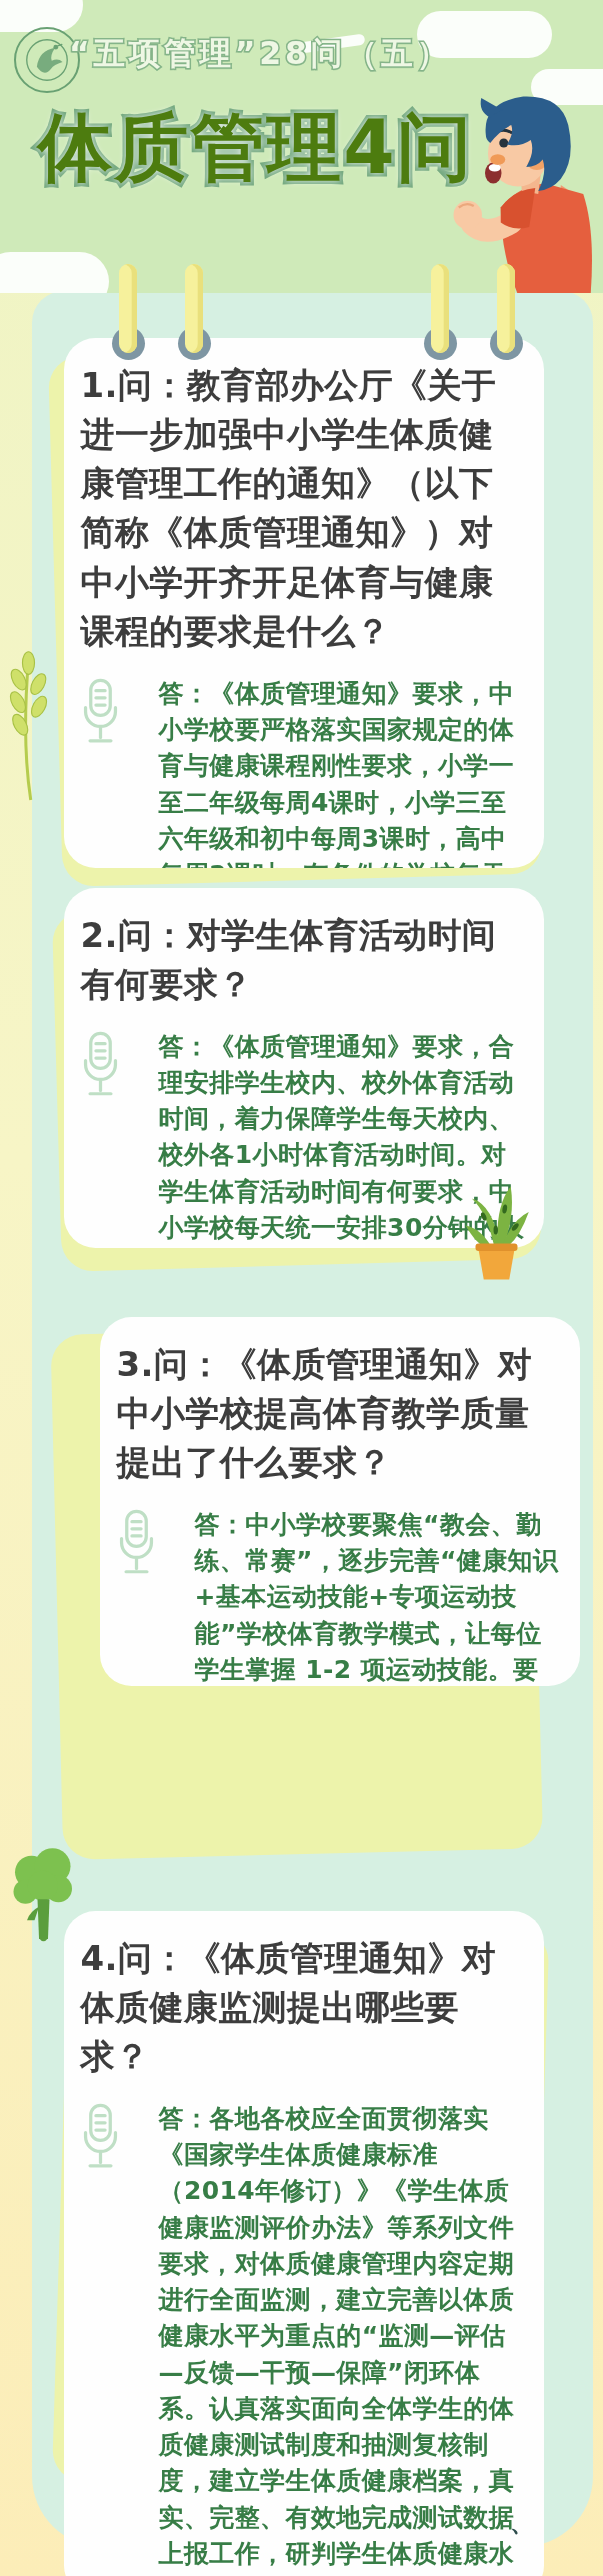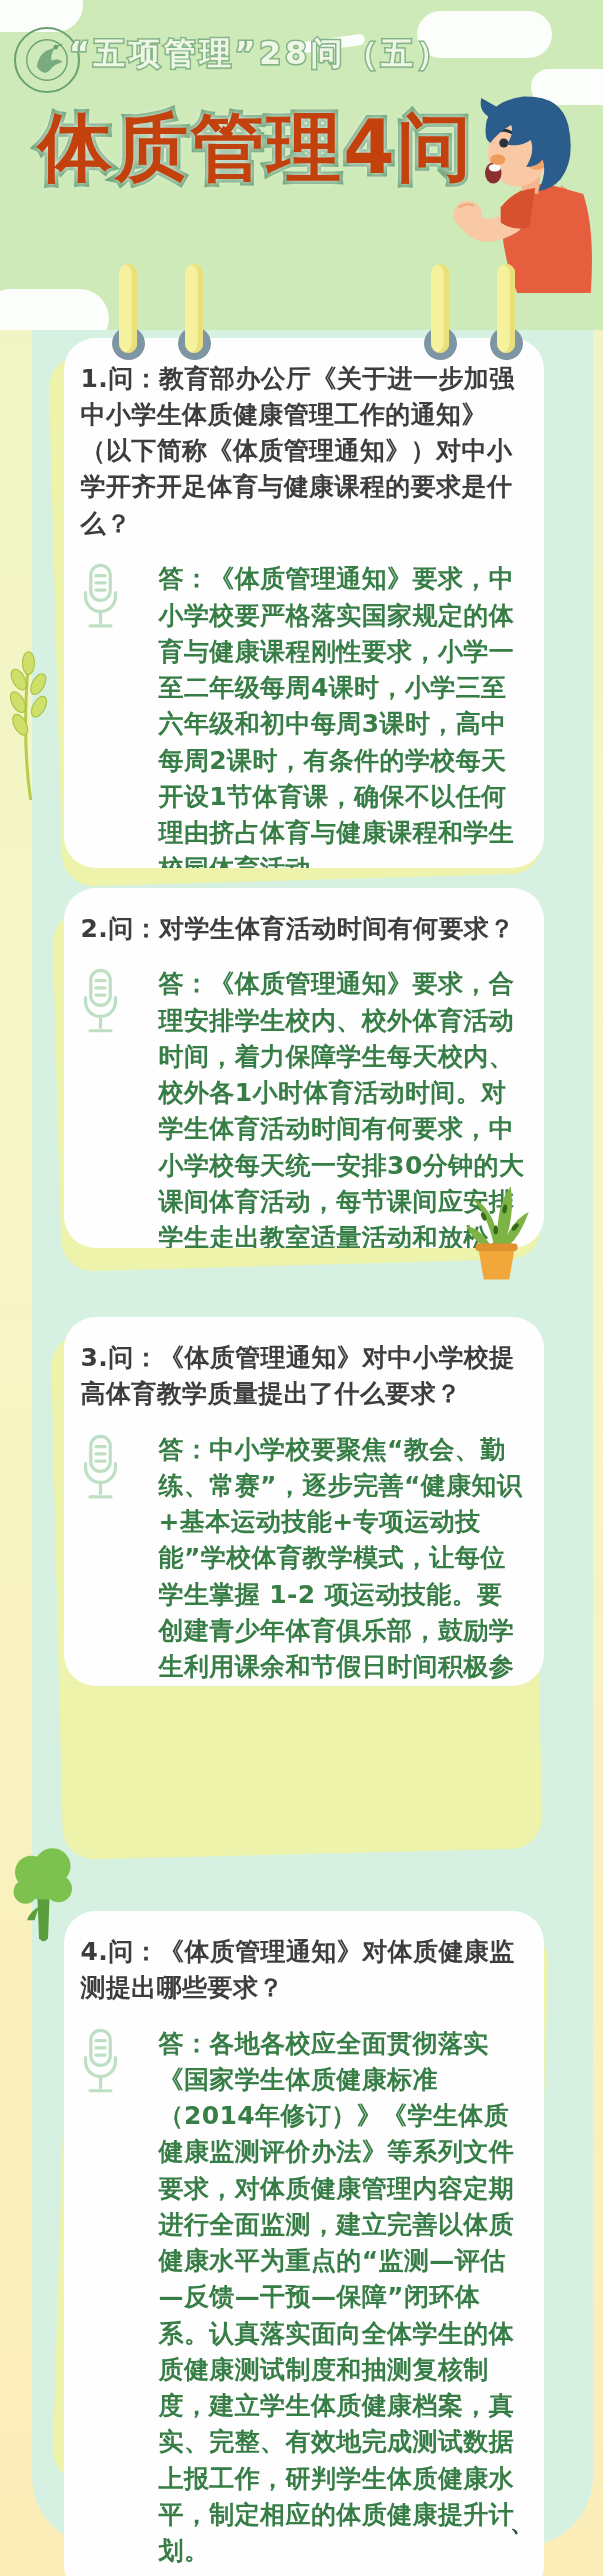--- a/index.html
+++ b/index.html
@@ -10,21 +10,21 @@
     background:linear-gradient(180deg,#eef4c4 0%,#f7f5c6 45%,#fcedb8 100%);
     overflow:hidden;
   }
   
   .panel {
     position:absolute; left:31.5px; top:291px; width:561px; height:2256px;
     background:#d6f0e2; border-radius:31.5px 31.5px 71px 71px; z-index:1;
   }
   
   .header {
-    position:absolute; left:0; top:0; width:603px; height:330px;
+    position:absolute; left:0; top:0; width:603px; height:293px;
     background:#cfeab9; overflow:hidden; z-index:2;
   }
   .cloud { position:absolute; background:#ffffff; border-radius:45px; opacity:.92; }
   .cloud.c1 { left:-30px; top:-22.5px; width:113px; height:54px; }
   .cloud.c2 { left:417px; top:10.5px; width:135px; height:47px; border-radius:30px; }
   .cloud.c3 { right:-25.5px; top:69px; width:98px; height:36px; }
   .cloud.c4 { left:-19.5px; bottom:-18px; width:128px; height:59px; }
   .cloud.c5 { left:300px; top:38px; width:65px; height:10.5px; transform:rotate(-8deg); }
   .seal {
     position:absolute; left:13.5px; top:27px; width:66px; height:66px;
@@ -34,21 +34,21 @@
   .seal svg { width:54px; height:54px; }
   .series-title {
     position:absolute; left:69px; top:33px; width:420px;
     font-size:31.5px; font-weight:800; letter-spacing:3.8px;
     color:#eef7e4; -webkit-text-stroke:3px #85b489; paint-order:stroke fill;
     text-shadow:0 1.5px 0 rgba(133,180,137,.35);
   }
   .main-title {
     position:absolute; left:38px; top:107px; width:480px;
     font-size:74px; font-weight:900; letter-spacing:2.3px; line-height:1.1;
-    color:#c2410c; -webkit-text-stroke:6.8px #71a77d; paint-order:stroke fill;
+    color:#4d7c0f; -webkit-text-stroke:6.8px #71a77d; paint-order:stroke fill;
     text-shadow:0 0 7.5px rgba(255,255,255,.9);
   }
   .runner { position:absolute; right:0; top:95px; width:155px; height:198px; }
   
   .clip-ring {
     position:absolute; width:33px; height:33px; border-radius:50%;
     background:#7e96a3; top:327px; z-index:7;
   }
   .clip {
     position:absolute; width:18px; height:89px; top:264px; border-radius:9px;
@@ -56,21 +56,21 @@
   }
   
   .card-shadow {
     position:absolute; background:#edf3ab; border-radius:31.5px; z-index:3;
   }
   .card {
     position:absolute; left:64px; width:480px; background:#fefefe;
     border-radius:31.5px; z-index:4; padding:22.5px 18px 18px 16.5px; overflow:hidden;
   }
   .question {
-    font-size:25px; font-weight:700; color:#3d3d3d; line-height:1.45;
+    font-size:34px; font-weight:700; color:#3d3d3d; line-height:1.45;
     letter-spacing:0.4px;
   }
   .answer-row { display:flex; margin-top:19.5px;gap:30px; }
   .mic { flex:0 0 39px; width:39px; height:71px; margin-right:9px; }
   .answer {
     flex:1; font-size:25px; font-weight:700; color:#377d46; line-height:1.45;
     letter-spacing:0.4px;
   }
   
   .deco { position:absolute; z-index:6; }
@@ -175,21 +175,21 @@
           <line x1="23" y1="42" x2="37" y2="42"></line>
         <path d="M7,46 v6 a23,23 0 0 0 46,0 v-6"></path>
         <line x1="30" y1="78" x2="30" y2="92"></line>
         <line x1="14" y1="97" x2="46" y2="97"></line>
       </svg>
       <div class="answer">答：《体质管理通知》要求，合理安排学生校内、校外体育活动时间，着力保障学生每天校内、校外各1小时体育活动时间。对学生体育活动时间有何要求，中小学校每天统一安排30分钟的大课间体育活动，每节课间应安排学生走出教室适量活动和放松。</div>
     </div>
   </section>
 
   <div class="card-shadow" style="left:64px; top:1317px; width:480px; height:525px; transform:rotate(-1.4deg) translate(-7.5px,12px);"></div>
-  <section class="card" style="top:1317px; height:369px;">
+  <section class="card" style="top:1317px; height:369px;margin-left:36px;">
     <div class="question">3.问：《体质管理通知》对中小学校提高体育教学质量提出了什么要求？</div>
     <div class="answer-row">
       <svg class="mic" viewBox="0 0 60 104" fill="none" stroke="#bfdfc5" stroke-width="5" stroke-linecap="round">
         <rect x="15" y="4" width="30" height="54" rx="15"></rect>
         <line x1="23" y1="20" x2="37" y2="20"></line>
           <line x1="23" y1="31" x2="37" y2="31"></line>
           <line x1="23" y1="42" x2="37" y2="42"></line>
         <path d="M7,46 v6 a23,23 0 0 0 46,0 v-6"></path>
         <line x1="30" y1="78" x2="30" y2="92"></line>
         <line x1="14" y1="97" x2="46" y2="97"></line>

